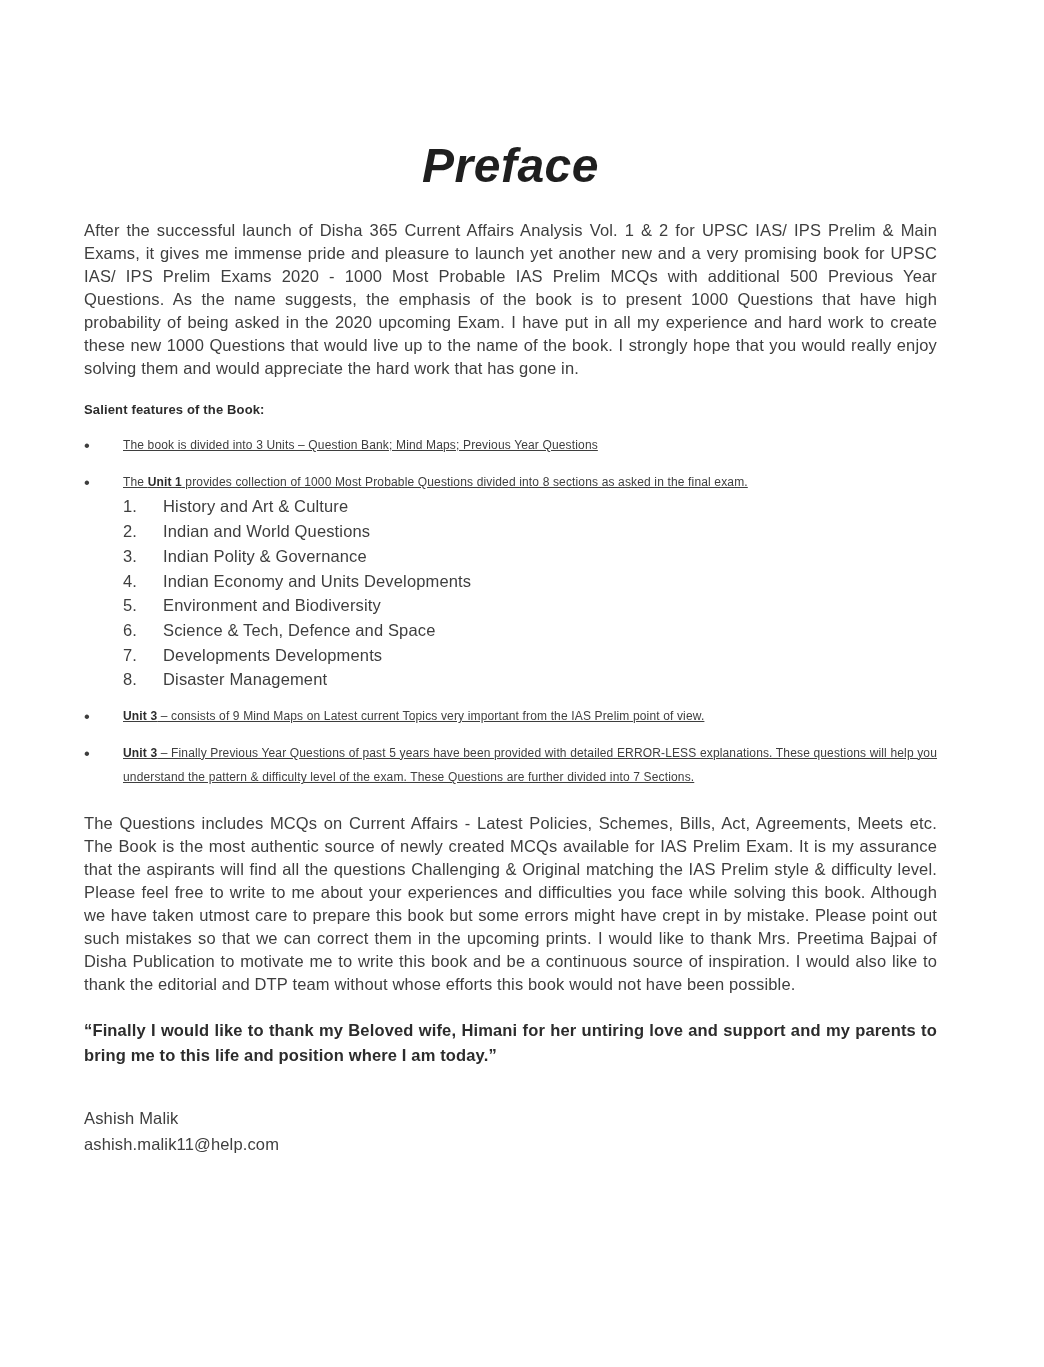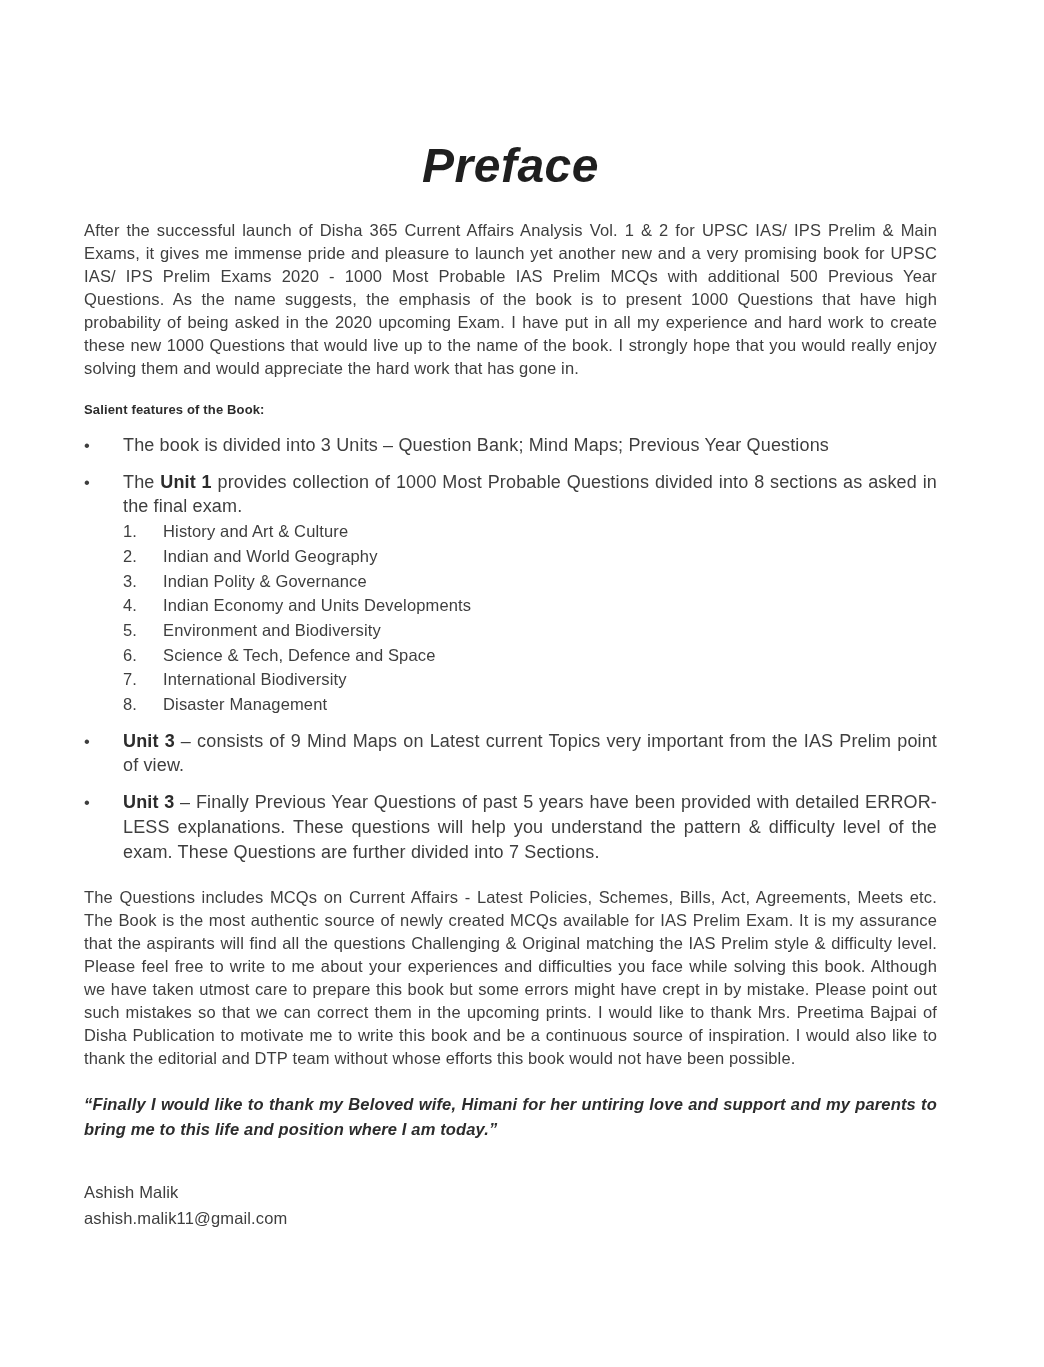--- a/index.html
+++ b/index.html
@@ -52,24 +52,25 @@
     flex: none;
     width: 39px;
     font-size: 16.5px;
     line-height: 24.7px;
   }
   .bullet-body {
     flex: 1;
     min-width: 0;
   }
   .bullet-text {
-    font-size: 18px;
+    font-size: 12px;
     line-height: 24.7px;
     text-align: justify;
     letter-spacing: 0.15px;
+    text-decoration: underline;
   }
   .bullet-text b, .subheading, .quote {
     color: #2c2c2c;
   }
   .sections {
     margin: 0;
     padding: 0;
   }
   .section-row {
     display: flex;
@@ -79,21 +80,20 @@
   }
   .sec-num {
     flex: none;
     width: 40px;
   }
   .quote {
     margin: 22px 0 0 0;
     font-size: 16.5px;
     line-height: 25px;
     font-weight: 700;
-    font-style: italic;
     text-align: justify;
     letter-spacing: 0.15px;
   }
   .signature {
     margin-top: 38px;
     font-size: 16.5px;
     line-height: 25.5px;
     letter-spacing: 0.15px;
   }
   .signature div {
@@ -122,41 +122,41 @@
     <span class="marker">•</span>
     <div class="bullet-body">
       <div class="bullet-text"><span>The </span><b>Unit 1</b><span> provides collection of 1000 Most Probable Questions divided into 8 sections as asked in the final exam.</span></div>
       <div class="sections">
         <div class="section-row">
           <span class="sec-num">1.</span>
           <span class="sec-label">History and Art &amp; Culture</span>
         </div>
         <div class="section-row">
           <span class="sec-num">2.</span>
-          <span class="sec-label">Indian and World Geography</span>
+          <span class="sec-label">Indian and World Questions</span>
         </div>
         <div class="section-row">
           <span class="sec-num">3.</span>
           <span class="sec-label">Indian Polity &amp; Governance</span>
         </div>
         <div class="section-row">
           <span class="sec-num">4.</span>
           <span class="sec-label">Indian Economy and Units Developments</span>
         </div>
         <div class="section-row">
           <span class="sec-num">5.</span>
           <span class="sec-label">Environment and Biodiversity</span>
         </div>
         <div class="section-row">
           <span class="sec-num">6.</span>
           <span class="sec-label">Science &amp; Tech, Defence and Space</span>
         </div>
         <div class="section-row">
           <span class="sec-num">7.</span>
-          <span class="sec-label">International Biodiversity</span>
+          <span class="sec-label">Developments Developments</span>
         </div>
         <div class="section-row">
           <span class="sec-num">8.</span>
           <span class="sec-label">Disaster Management</span>
         </div>
       </div>
     </div>
   </div>
 
   <div class="bullet">
@@ -172,16 +172,16 @@
       <div class="bullet-text"><b>Unit 3</b><span> – Finally Previous Year Questions of past 5 years have been provided with detailed ERROR-LESS explanations. These questions will help you understand the pattern &amp; difficulty level of the exam. These Questions are further divided into 7 Sections.</span></div>
     </div>
   </div>
 
   <p class="body-text" style="margin-top:22px;">The Questions includes MCQs on Current Affairs - Latest Policies, Schemes, Bills, Act, Agreements, Meets etc. The Book is the most authentic source of newly created MCQs available for IAS Prelim Exam. It is my assurance that the aspirants will find all the questions Challenging &amp; Original matching the IAS Prelim style &amp; difficulty level. Please feel free to write to me about your experiences and difficulties you face while solving this book. Although we have taken utmost care to prepare this book but some errors might have crept in by mistake. Please point out such mistakes so that we can correct them in the upcoming prints. I would like to thank Mrs. Preetima Bajpai of Disha Publication to motivate me to write this book and be a continuous source of inspiration. I would also like to thank the editorial and DTP team without whose efforts this book would not have been possible.</p>
 
   <p class="quote">“Finally I would like to thank my Beloved wife, Himani for her untiring love and support and my parents to bring me to this life and position where I am today.”</p>
 
   <div class="signature">
     <div>Ashish Malik</div>
-    <div>ashish.malik11@gmail.com</div>
+    <div>ashish.malik11@help.com</div>
   </div>
 
 </div>
 
 </body></html>

